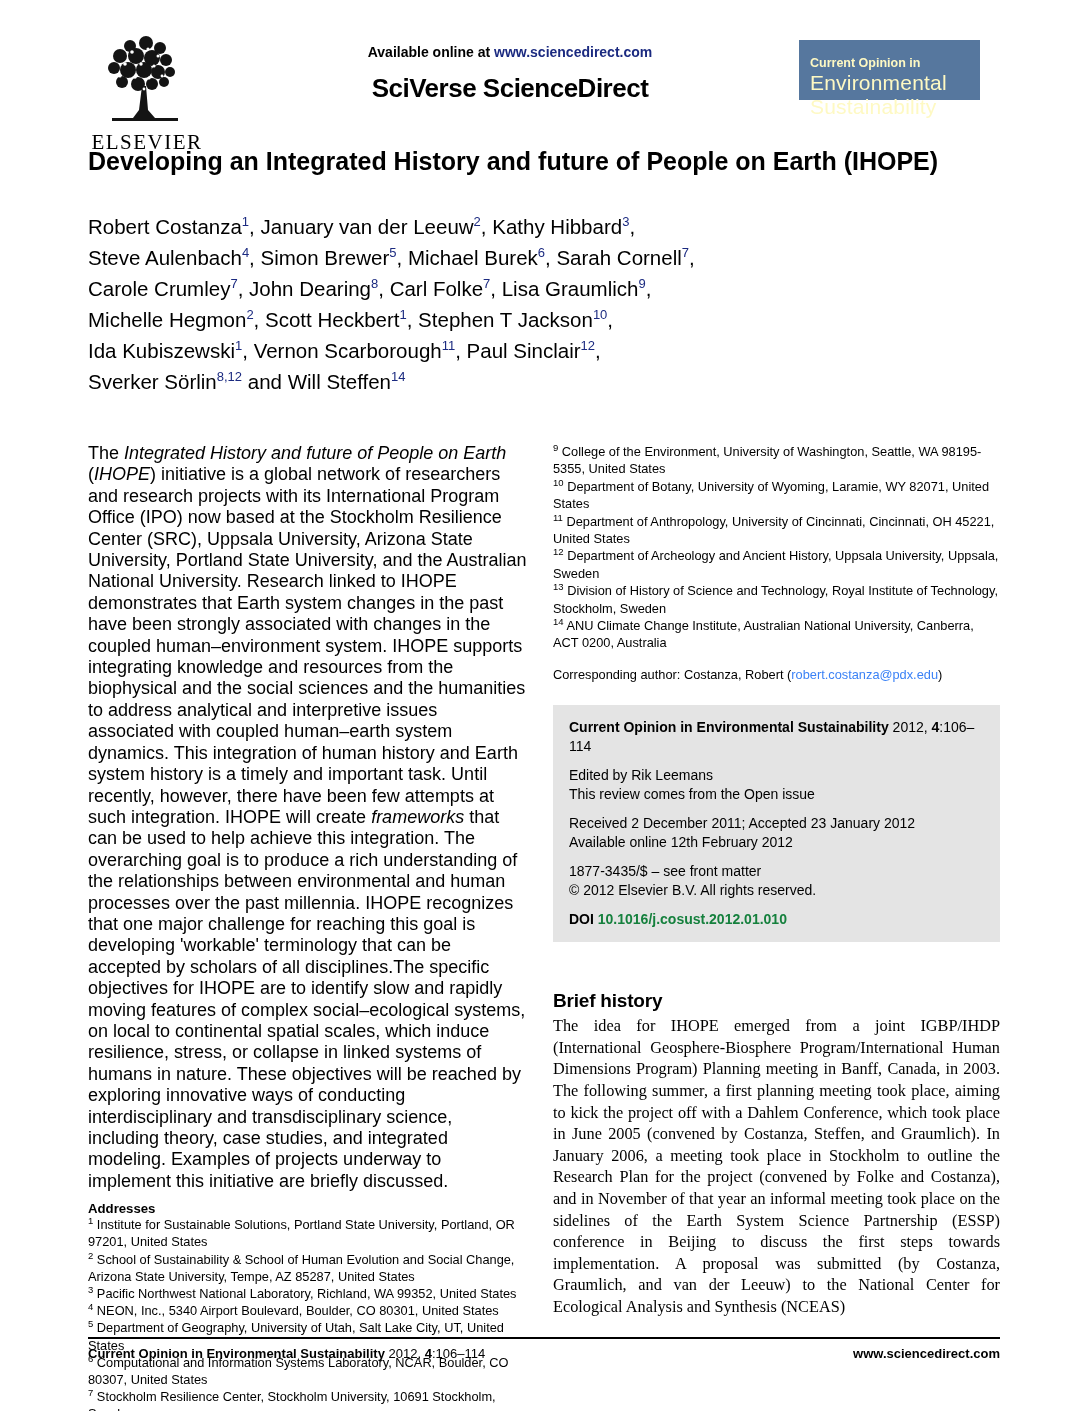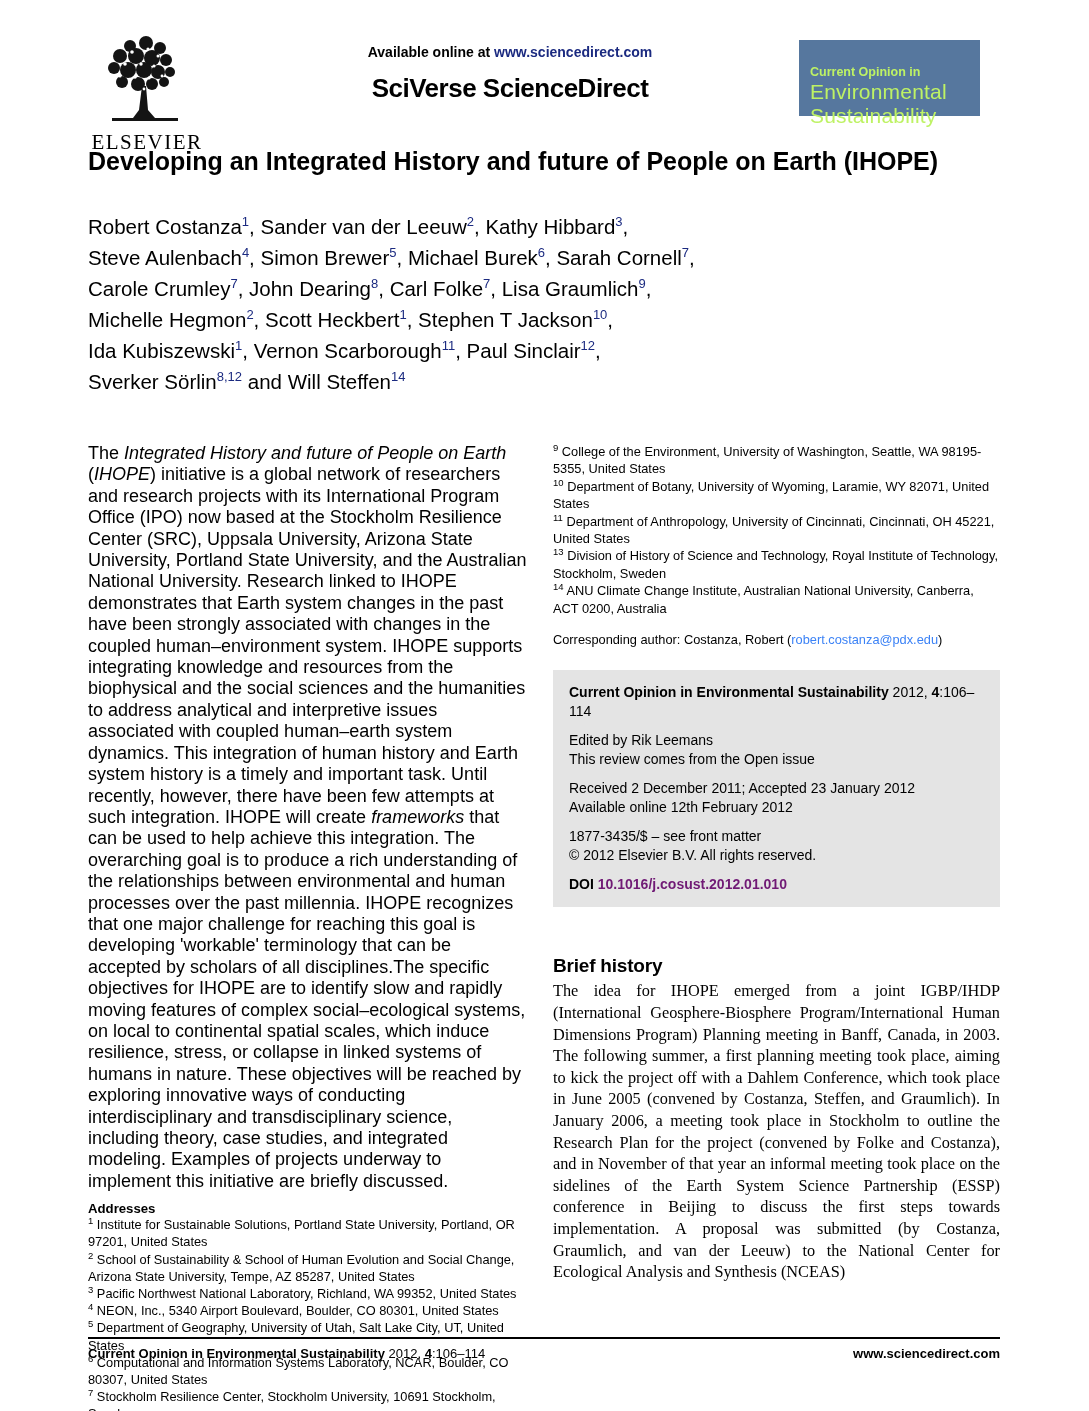--- a/index.html
+++ b/index.html
@@ -6,22 +6,22 @@
   .page{position:relative;width:1089px;height:1411px;background:#ffffff;
         font-family:"Liberation Sans",sans-serif;color:#000;overflow:hidden;}
 
   
   .elsevier{position:absolute;left:86px;top:34px;width:122px;text-align:center;}
   .elsevier-word{font-family:"Liberation Serif",serif;font-size:21px;letter-spacing:1.5px;margin-top:2px;}
   .header-center{position:absolute;left:290px;top:44px;width:440px;text-align:center;}
   .avail-line{font-size:14px;font-weight:bold;}
   .navlink{color:#1b2a80;}
   .sciverse{margin-top:13px;font-size:26px;font-weight:bold;letter-spacing:-0.5px;}
-  .banner{position:absolute;left:799px;top:40px;width:181px;height:76px;background:#56779e;
-          color:#bef264;box-sizing:border-box;padding:25px 6px 0 11px;}
+  .banner{position:absolute;left:799px;top:40px;width:181px;height:60px;background:#56779e;
+          color:#fef9c3;box-sizing:border-box;padding:16px 6px 0 11px;}
   .banner-small{font-size:12.5px;font-weight:bold;margin-bottom:1px;}
   .banner-big{font-size:21px;line-height:24px;font-weight:normal;letter-spacing:0.2px;}
 
   
   .title{position:absolute;left:88px;top:146px;width:890px;font-size:25px;line-height:30px;font-weight:bold;}
   .authors{position:absolute;left:88px;top:211px;width:912px;font-size:20.5px;line-height:31px;}
   .authors sup{color:#1b2a80;font-size:13px;line-height:0;}
 
   
   .columns{position:absolute;left:88px;top:443px;width:912px;display:flex;}
@@ -35,21 +35,21 @@
   .fn sup,.aff sup{font-size:9.5px;line-height:0;}
 
   .affiliations{font-size:12.8px;line-height:17.4px;}
   .aff{margin:0;}
   .corresponding{font-size:12.8px;line-height:17.4px;margin-top:14px;}
   .link-blue{color:#3b82f6;}
 
   .cite-box{background:#e4e4e4;margin-top:22px;padding:13px 14px 13px 16px;font-size:14px;line-height:19px;}
   .cite-gap{height:10px;}
   .doi-line{font-weight:bold;}
-  .doi-link{color:#701a75;font-weight:bold;}
+  .doi-link{color:#15803d;font-weight:bold;}
   .b{font-weight:bold;}
 
   .brief-heading{font-size:19px;font-weight:bold;margin-top:48px;margin-bottom:3px;letter-spacing:-0.2px;}
   .brief-body{font-family:"Liberation Serif",serif;font-size:16.3px;line-height:21.6px;text-align:justify;margin:0;}
 
   
   .footer-rule{position:absolute;left:88px;top:1337px;width:912px;border-top:2px solid #000;}
   .footer{position:absolute;left:88px;top:1346px;width:912px;font-size:13px;display:flex;justify-content:space-between;}
 </style>
 </head>
@@ -104,21 +104,21 @@
 
   <div class="banner">
     <div class="banner-small">Current Opinion in</div>
     <div class="banner-big">Environmental</div>
     <div class="banner-big">Sustainability</div>
   </div>
 
   <h1 class="title" style="margin:0;">Developing an Integrated History and future of People on Earth (IHOPE)</h1>
 
   <div class="authors">
-    <div><span>Robert Costanza</span><sup>1</sup><span>, </span><span>Sander van der Leeuw</span><sup>2</sup><span>, </span><span>Kathy Hibbard</span><sup>3</sup><span>,</span></div>
+    <div><span>Robert Costanza</span><sup>1</sup><span>, </span><span>January van der Leeuw</span><sup>2</sup><span>, </span><span>Kathy Hibbard</span><sup>3</sup><span>,</span></div>
     <div><span>Steve Aulenbach</span><sup>4</sup><span>, </span><span>Simon Brewer</span><sup>5</sup><span>, </span><span>Michael Burek</span><sup>6</sup><span>, </span><span>Sarah Cornell</span><sup>7</sup><span>,</span></div>
     <div><span>Carole Crumley</span><sup>7</sup><span>, </span><span>John Dearing</span><sup>8</sup><span>, </span><span>Carl Folke</span><sup>7</sup><span>, </span><span>Lisa Graumlich</span><sup>9</sup><span>,</span></div>
     <div><span>Michelle Hegmon</span><sup>2</sup><span>, </span><span>Scott Heckbert</span><sup>1</sup><span>, </span><span>Stephen T Jackson</span><sup>10</sup><span>,</span></div>
     <div><span>Ida Kubiszewski</span><sup>1</sup><span>, </span><span>Vernon Scarborough</span><sup>11</sup><span>, </span><span>Paul Sinclair</span><sup>12</sup><span>,</span></div>
     <div><span>Sverker Sörlin</span><sup>8,12</sup><span> and </span><span>Will Steffen</span><sup>14</sup></div>
   </div>
 
   <div class="columns">
 
     <div class="col-left">
@@ -133,20 +133,21 @@
       <div class="fn"><sup>6</sup><span> Computational and Information Systems Laboratory, NCAR, Boulder, CO 80307, United States</span></div>
       <div class="fn"><sup>7</sup><span> Stockholm Resilience Center, Stockholm University, 10691 Stockholm, Sweden</span></div>
       <div class="fn"><sup>8</sup><span> School of Geography, University of Southampton, Southampton, UK</span></div>
     </div>
 
     <div class="col-right">
       <div class="affiliations">
         <div class="aff"><sup>9</sup><span> College of the Environment, University of Washington, Seattle, WA 98195-5355, United States</span></div>
         <div class="aff"><sup>10</sup><span> Department of Botany, University of Wyoming, Laramie, WY 82071, United States</span></div>
         <div class="aff"><sup>11</sup><span> Department of Anthropology, University of Cincinnati, Cincinnati, OH 45221, United States</span></div>
+        <div class="aff"><sup>12</sup><span> Department of Archeology and Ancient History, Uppsala University, Uppsala, Sweden</span></div>
         <div class="aff"><sup>13</sup><span> Division of History of Science and Technology, Royal Institute of Technology, Stockholm, Sweden</span></div>
         <div class="aff"><sup>14</sup><span> ANU Climate Change Institute, Australian National University, Canberra, ACT 0200, Australia</span></div>
       </div>
 
       <div class="corresponding"><span>Corresponding author: Costanza, Robert (</span><span class="link-blue">robert.costanza@pdx.edu</span><span>)</span></div>
 
       <div class="cite-box">
         <div><span class="b">Current Opinion in Environmental Sustainability</span><span> 2012, </span><span class="b">4</span><span>:106–114</span></div>
         <div class="cite-gap"></div>
         <div>Edited by Rik Leemans</div>

